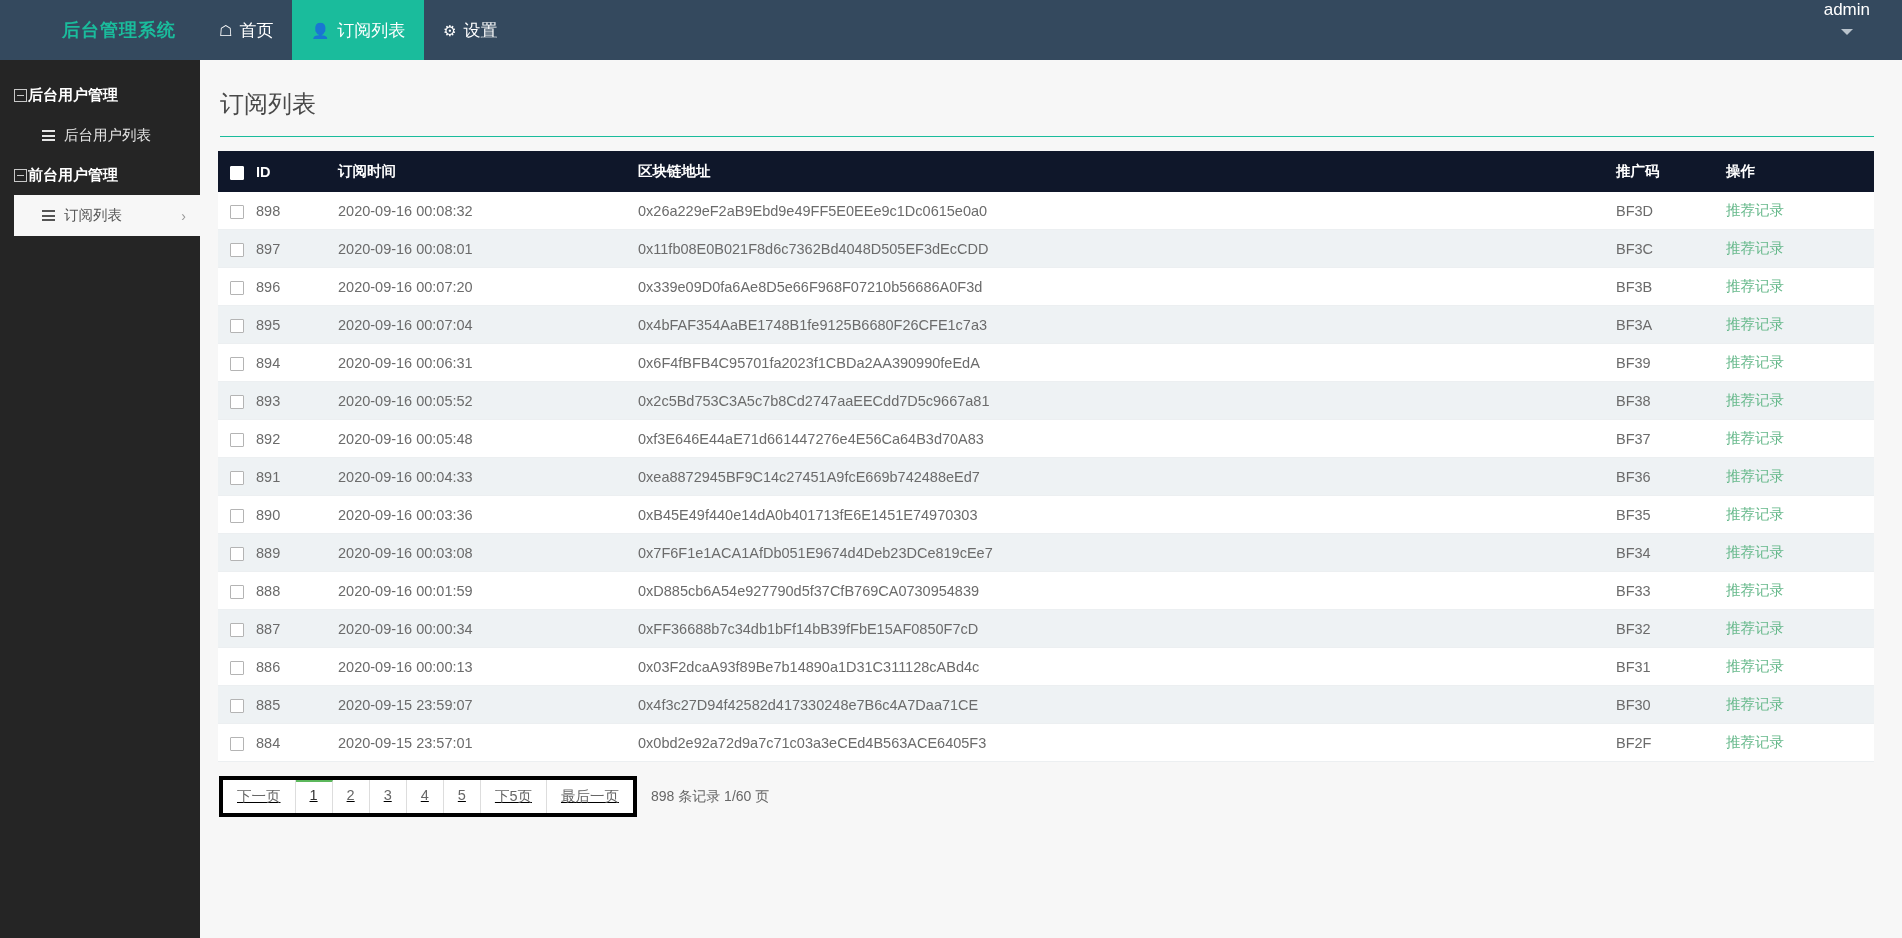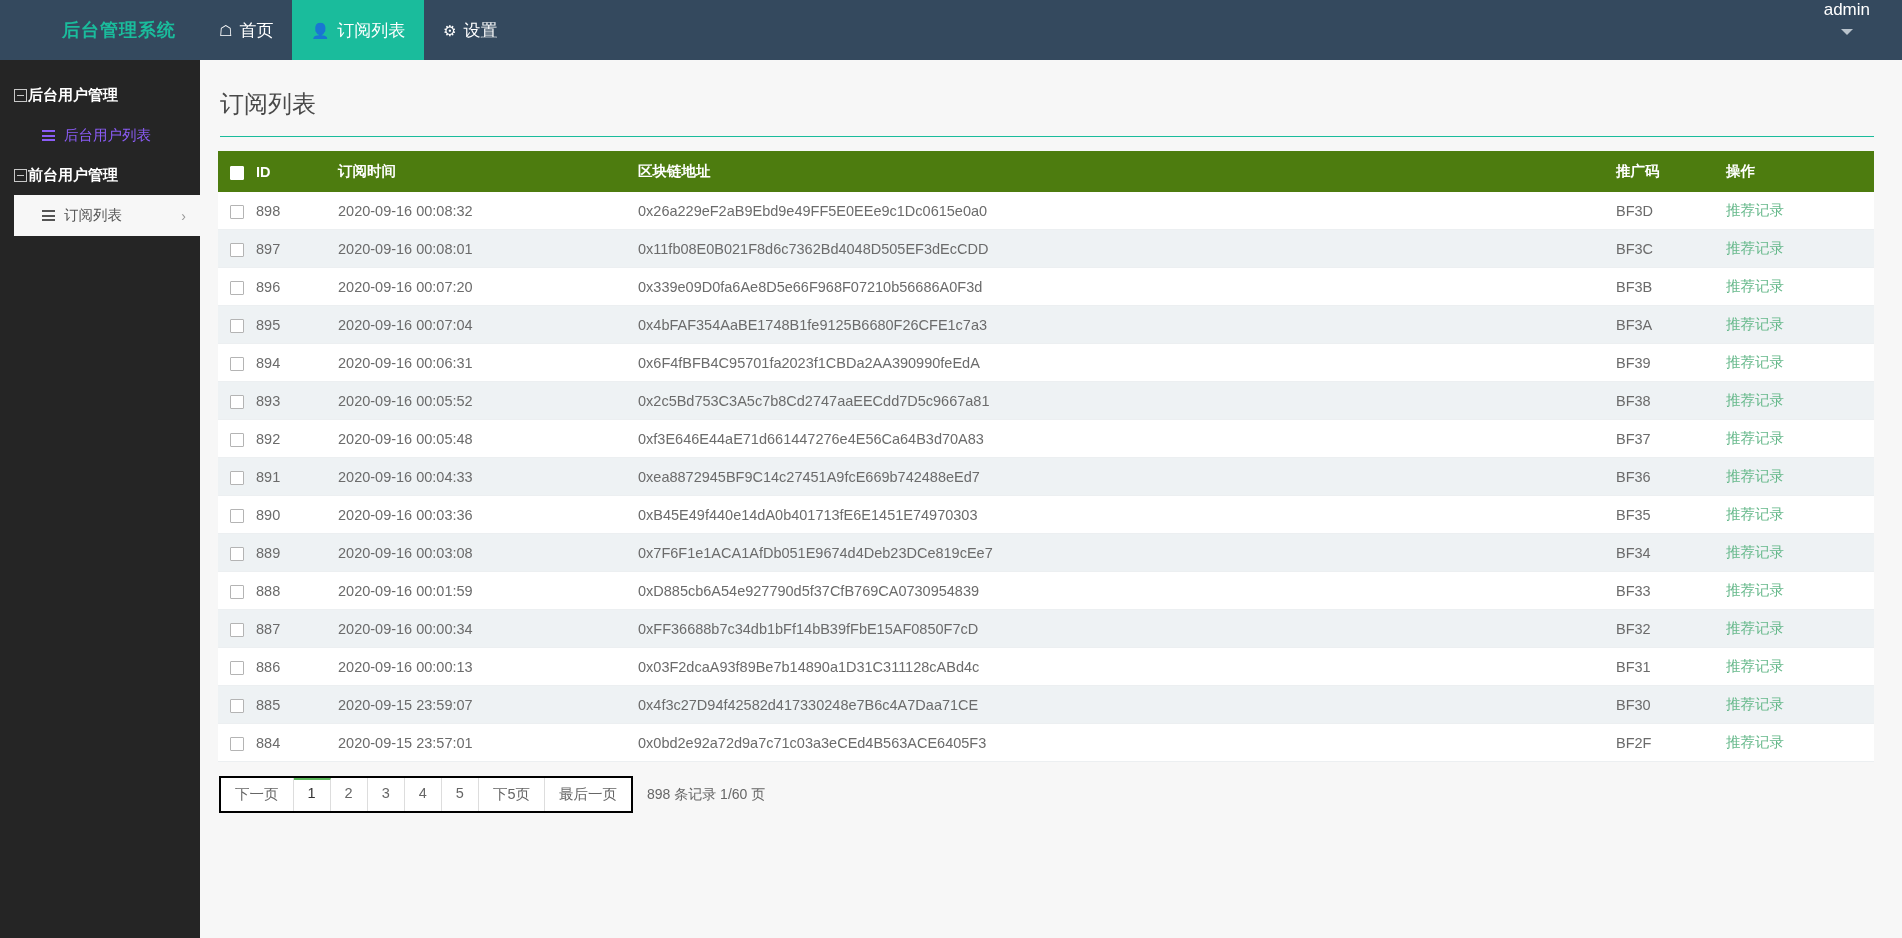--- a/index.html
+++ b/index.html
@@ -93,21 +93,21 @@
     position: absolute;
     left: 2px; right: 2px; top: 5px;
     height: 1px;
     background: #c8c8c8;
   }
   .side-sub {
     display: flex;
     align-items: center;
     gap: 9px;
     padding: 11px 14px 11px 42px;
-    color: #8b5cf6;
+    color: #e5e5e5;
     font-size: 14.5px;
     cursor: pointer;
     position: relative;
   }
   .side-sub.active {
     background: #f7f7f7;
     color: #555;
     margin-left: 14px;
     padding-left: 28px;
   }
@@ -147,21 +147,21 @@
     border-bottom: 1px solid #1abc9c;
   }
 
   
   table.data-table {
     width: 100%;
     border-collapse: collapse;
     font-size: 14.5px;
   }
   table.data-table thead th {
-    background: #4d7c0f;
+    background: #0f172a;
     color: #ffffff;
     font-weight: bold;
     text-align: left;
     padding: 11px 8px 11px 12px;
     font-size: 14.5px;
     white-space: nowrap;
   }
   table.data-table tbody td {
     padding: 9px 8px 9px 12px;
     color: #6b6b6b;
@@ -199,22 +199,23 @@
 
   
   .pager-row {
     display: flex;
     align-items: center;
     margin-top: 14px;
     padding-left: 1px;
   }
   .pager {
     display: flex;
-    border: 2px solid #000000;
+    border: 4px solid #000000;
     background: #404040;
+    text-decoration: underline;
   }
   .pager a {
     display: block;
     padding: 7px 14px;
     color: #666;
     font-size: 14.5px;
     text-decoration: none;
     border-right: 1px solid #ddd;
     background: #fff;
     cursor: pointer;

